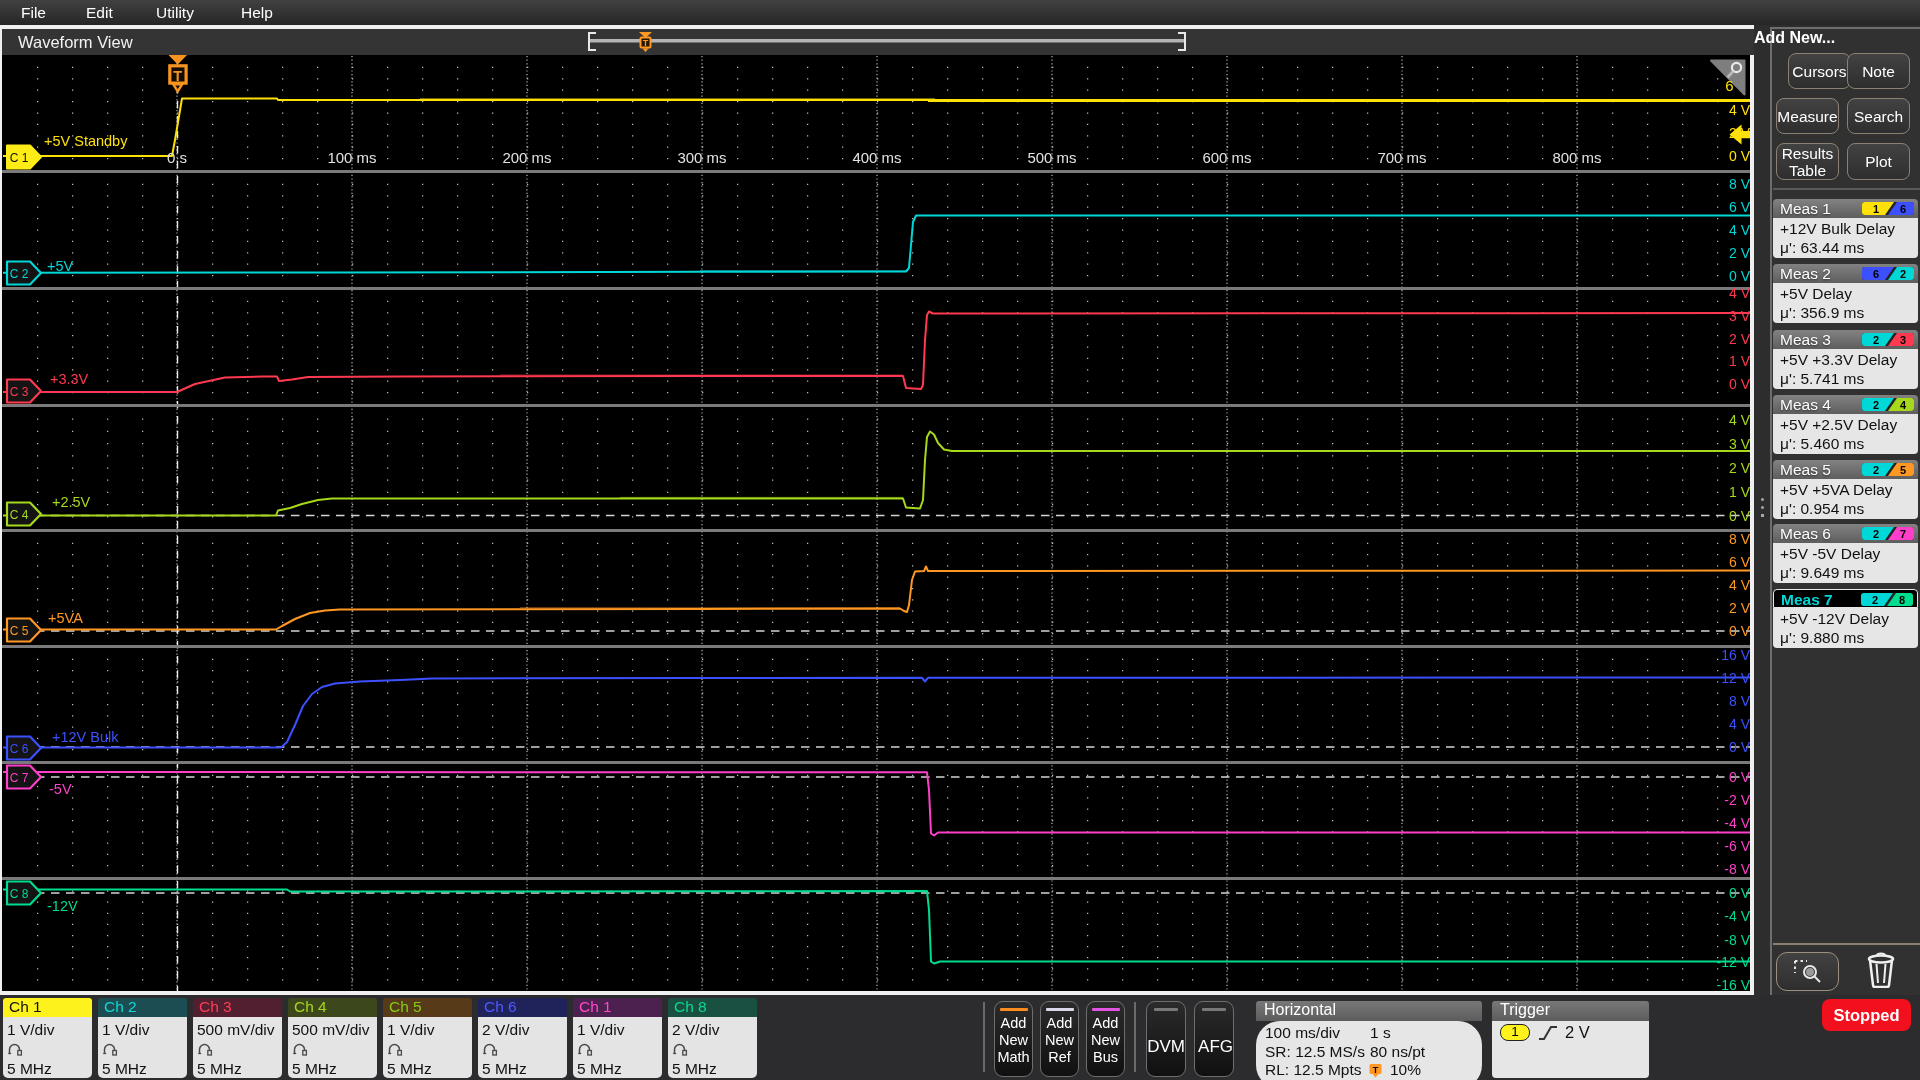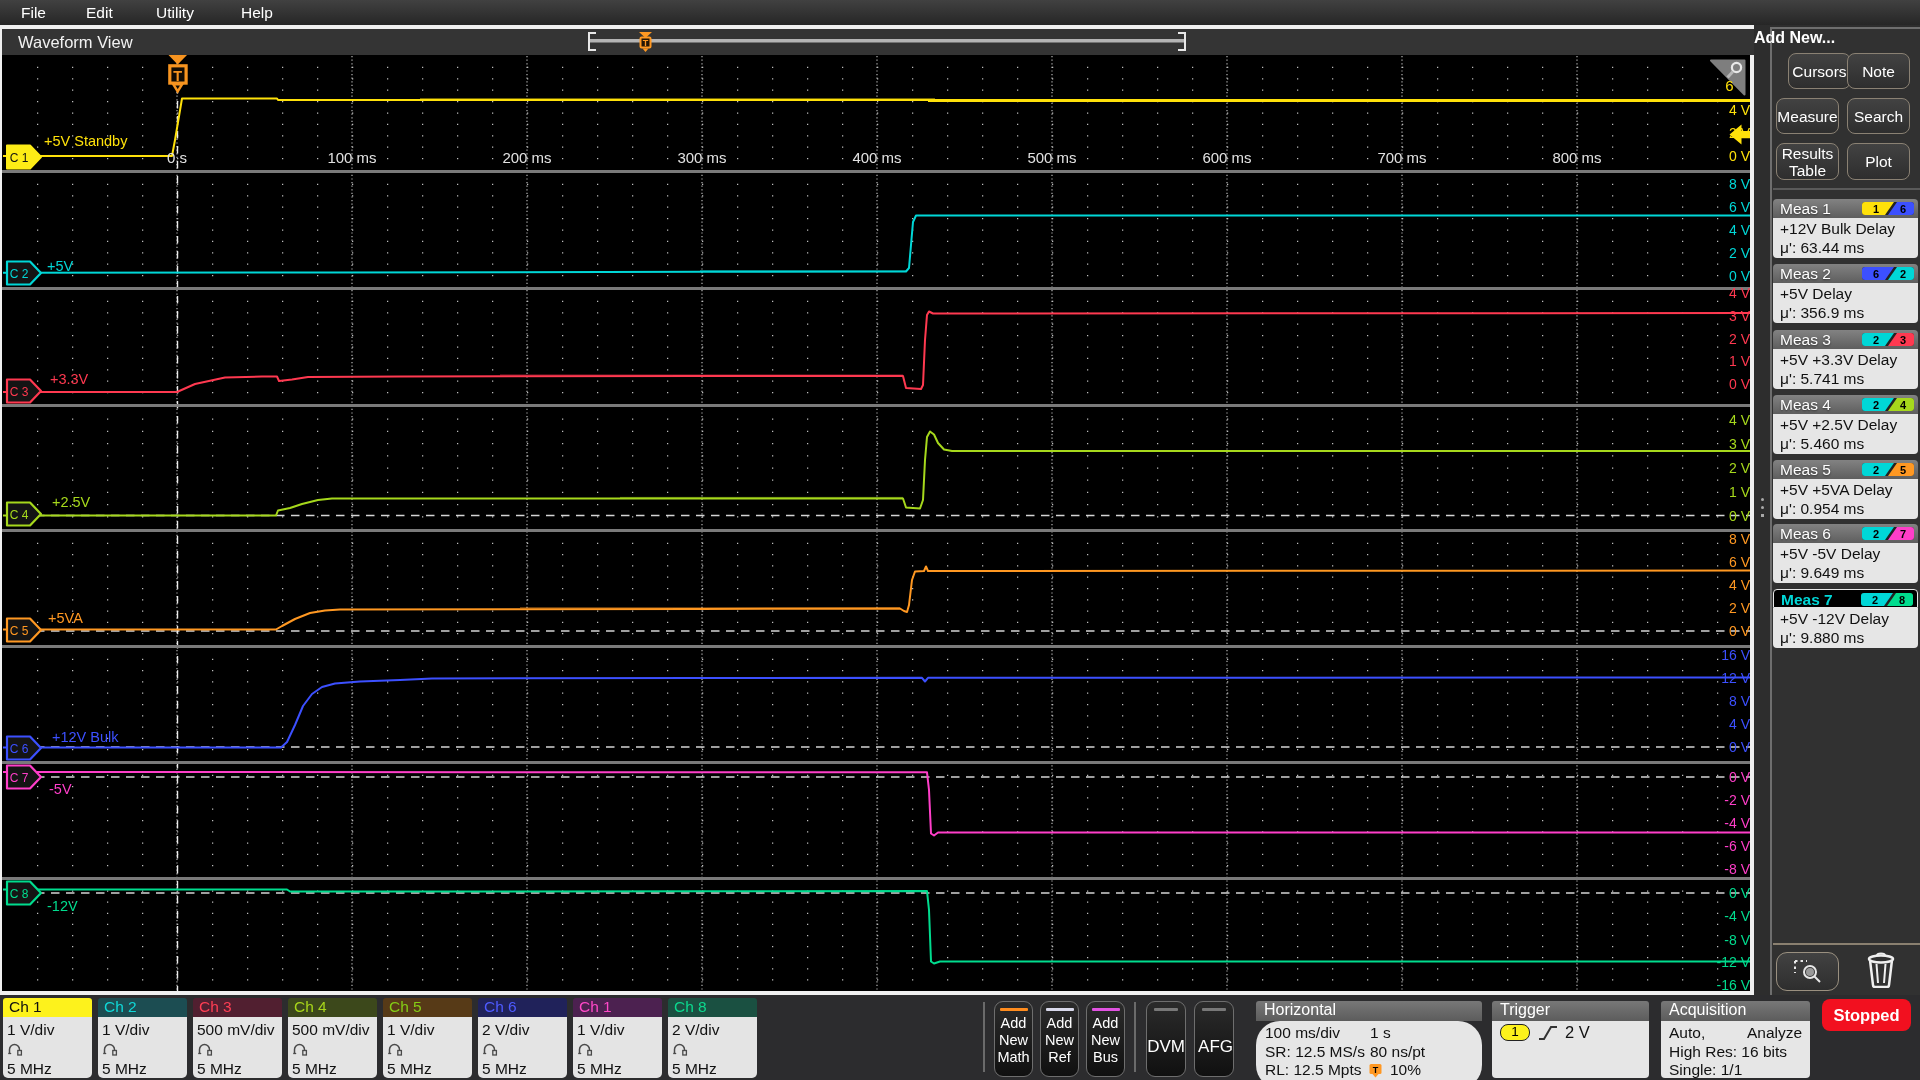--- a/index.html
+++ b/index.html
@@ -584,22 +584,14 @@
 <div class="panel" style="left:1492px;width:157px;">
 <div class="phead">Trigger</div>
 <div class="pbody" style="height:57px;">
 <div style="position:absolute;left:8px;top:3px;width:30px;height:17px;background:#fdf21c;border:1.5px solid #222;border-radius:8px;text-align:center;font-size:13.5px;line-height:14px;color:#000;">1</div>
 <svg style="position:absolute;left:46px;top:3px;" width="20" height="18" viewBox="0 0 20 18">
           <path d="M1,15 H6 L13,3 H19" fill="none" stroke="#333" stroke-width="2"></path>
         </svg>
 <span style="position:absolute;left:73px;top:2px;font-size:16.5px;">2 V</span>
 </div>
     </div>
-<div class="panel" style="left:1661px;width:149px;">
-<div class="phead">Acquisition</div>
-<div class="pbody" style="height:57px;padding:3px 0 0 8px;line-height:18.5px;">
-<div>Auto,<span style="position:absolute;left:86px;">Analyze</span></div>
-<div>High Res: 16 bits</div>
-<div>Single: 1/1</div>
-</div>
-    </div>
 <div id="stopped">Stopped</div>
 </div>
 
 </body></html>

